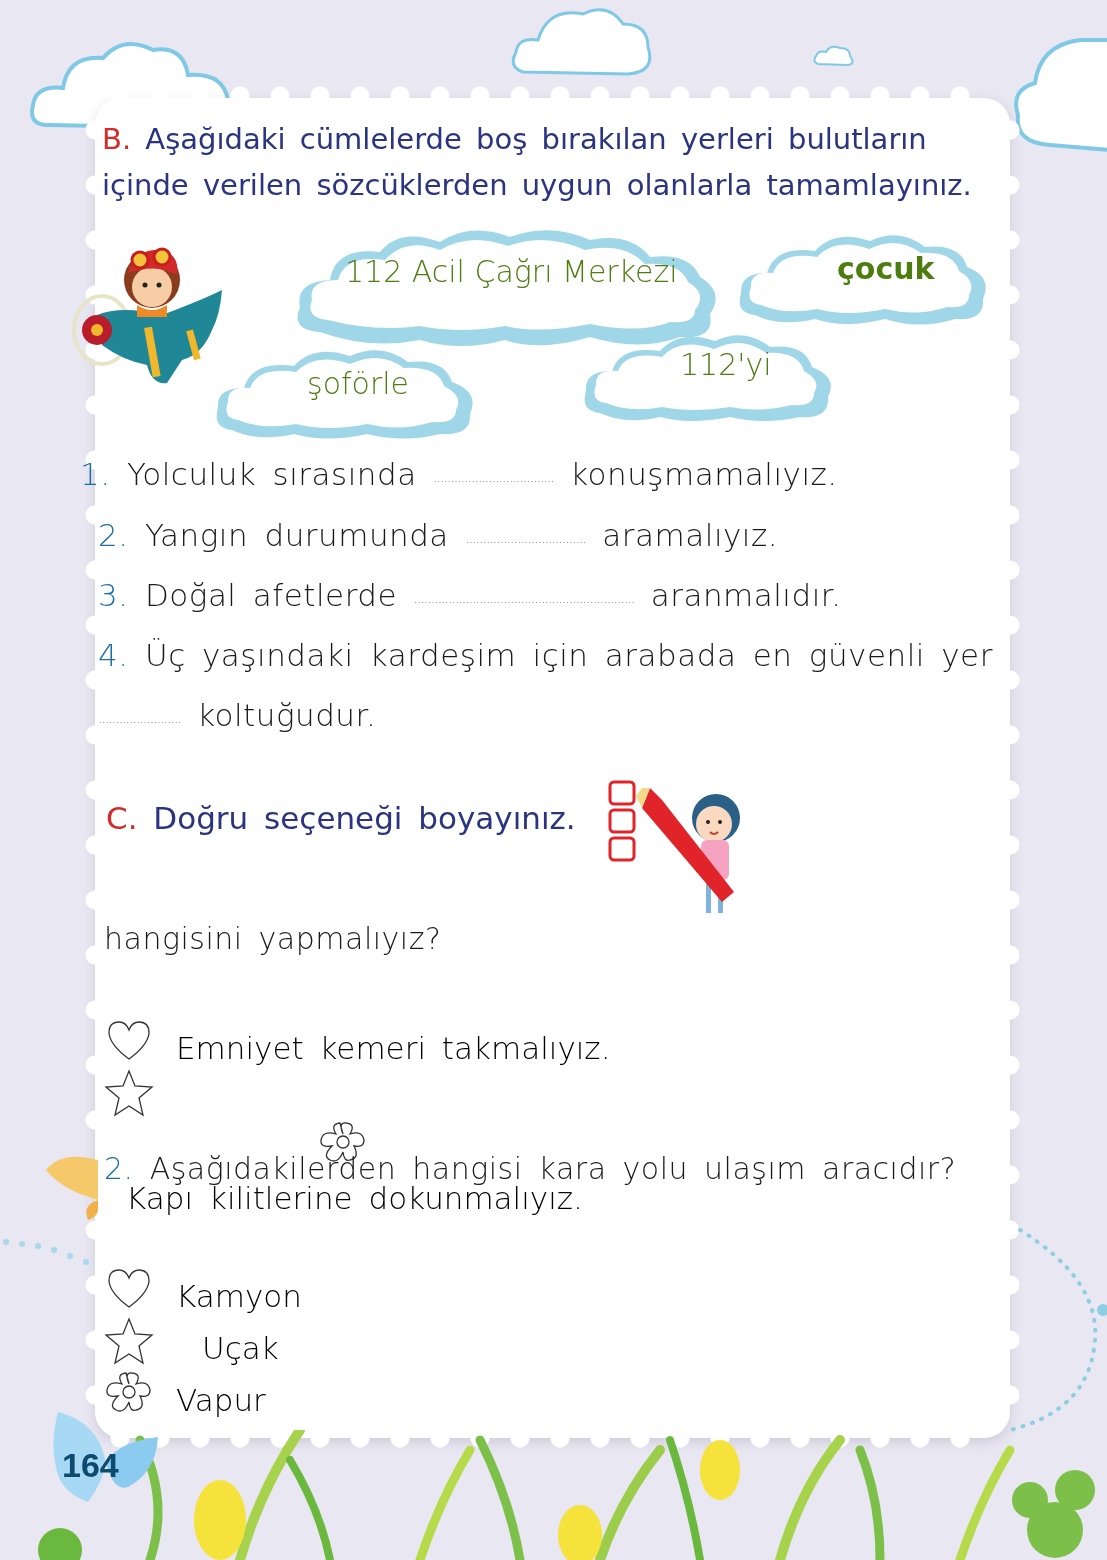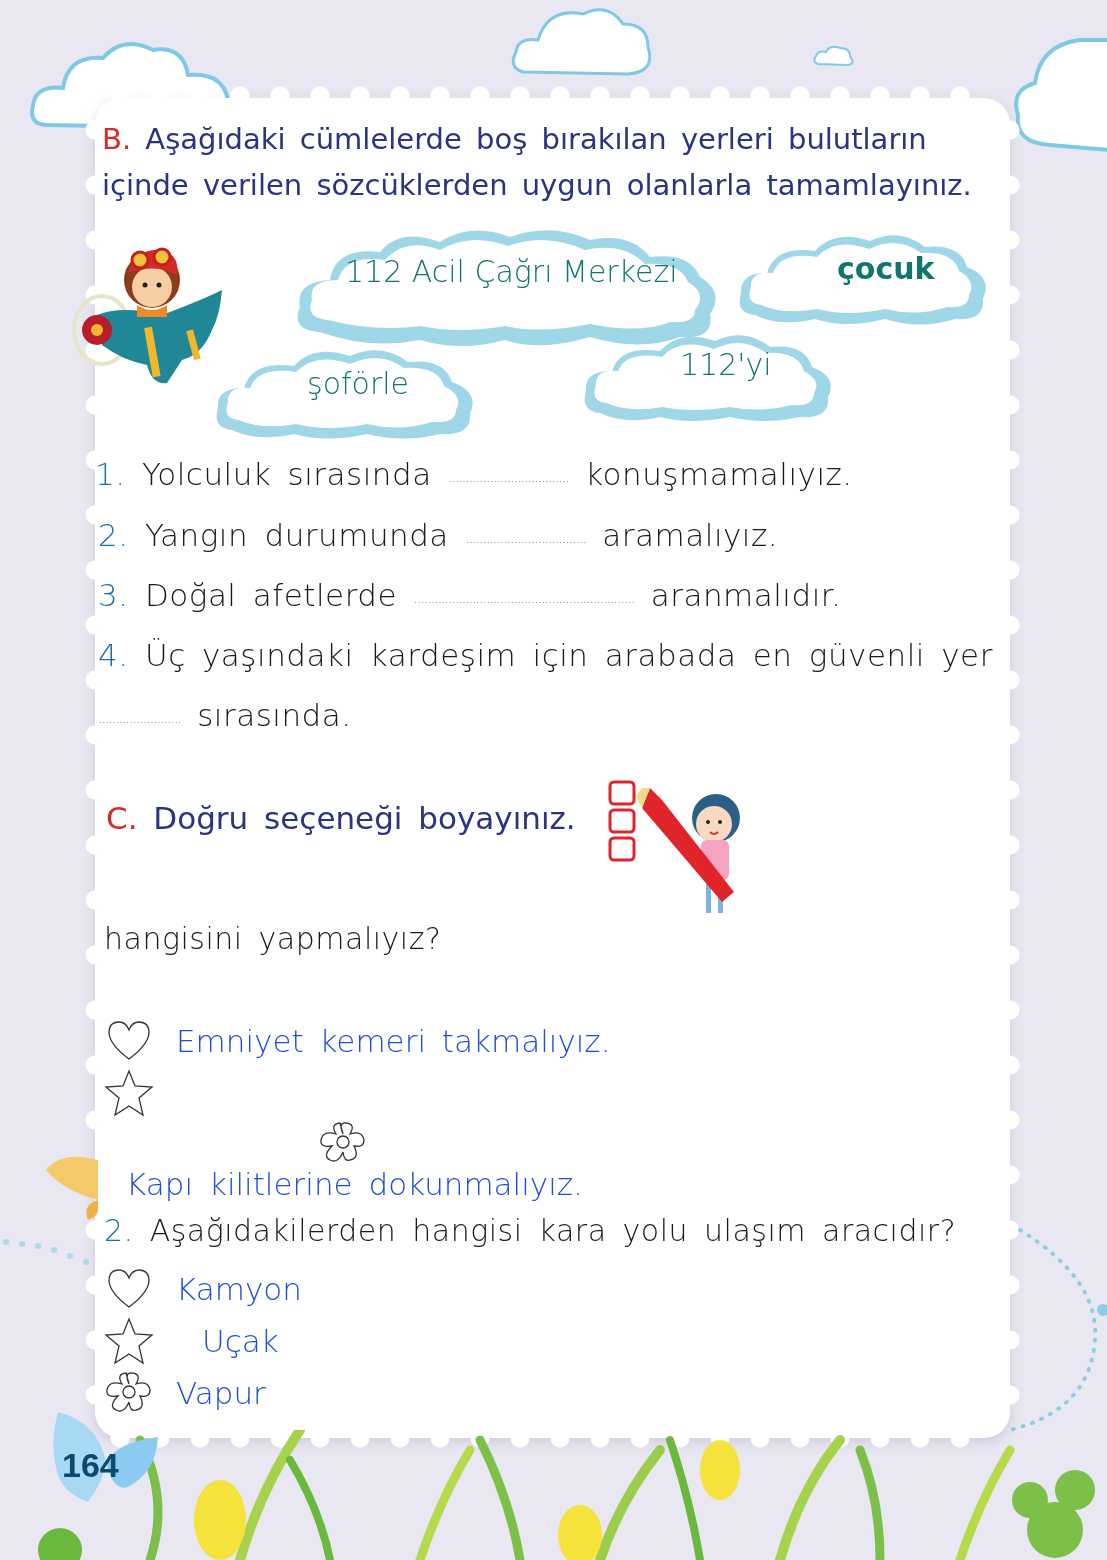--- a/index.html
+++ b/index.html
@@ -43,31 +43,31 @@
   }
   .title-text { color:#2b3480; font-size:29px; font-weight:400; }
   .red { color:#d42a2a; }
   .blue-num { color:#1c6fa8; }
 
   .section-b-title { position:absolute; left:102px; top:116px; width:905px; line-height:46px; font-size:29px; word-spacing:5px; }
 
   
   .wcloud { position:absolute; }
   .wcloud svg { position:absolute; left:0; top:0; }
-  .wcloud .word { position:absolute; font-size:30px; color:#0f766e; font-weight:300; white-space:nowrap; }
+  .wcloud .word { position:absolute; font-size:30px; color:#4d7c0f; font-weight:300; white-space:nowrap; }
 
   .line { position:absolute; font-size:31px; color:#1a1a1a; white-space:nowrap; word-spacing:6px; }
   .dots { letter-spacing:-1px; font-size:14px; vertical-align:middle; color:#333; }
 
   .section-c-title { position:absolute; left:106px; top:800px; font-size:31px; white-space:nowrap; word-spacing:6px; }
 
   .question { position:absolute; left:104px; font-size:30px; color:#1a1a1a; line-height:46px; word-spacing:6px; }
   .option { position:absolute; left:104px; height:50px; display:flex; align-items:center; }
   .option .shape { width:50px; height:50px; display:flex; align-items:center; justify-content:center; }
-  .option .opt-text { margin-left:22px; font-size:31px; color:#1d4ed8; white-space:nowrap; word-spacing:6px; font-weight:300; }
+  .option .opt-text { margin-left:22px; font-size:31px; color:#000000; white-space:nowrap; word-spacing:6px; font-weight:300;margin-top:14px; }
 
   .page-badge { position:absolute; left:48px; top:1412px; width:115px; height:100px; }
   .page-num { position:absolute; left:62px; top:1446px; font-size:34px; font-weight:bold; color:#0c4a6e; font-family:"Liberation Sans", sans-serif; }
 
   .grass { position:absolute; left:0; top:1430px; width:1107px; height:130px; }
 </style>
 </head>
 <body>
 
 <svg class="bgcloud" style="left:28px;top:30px" width="220" height="110" viewBox="0 0 220 110">
@@ -133,21 +133,21 @@
   <span class="word" style="left:95px;top:28px;">şoförle</span>
 </div>
 <div class="wcloud" style="left:580px;top:325px;width:260px;height:100px;">
   <svg width="260" height="100" viewBox="0 0 260 100">
     <path d="M20 88 Q0 86 6 66 Q4 46 32 46 Q40 20 80 26 Q100 4 135 16 Q165 2 190 22 Q225 18 232 42 Q258 52 248 72 Q250 94 220 92 Q185 100 150 92 Q110 100 80 92 Q45 100 20 88 Z" fill="#9fd6e8"></path>
     <path d="M26 78 Q10 76 16 60 Q15 44 38 46 Q46 26 82 32 Q100 12 134 24 Q162 10 186 28 Q218 26 224 46 Q242 56 234 68 Q234 82 212 80 Q182 88 150 82 Q112 88 82 82 Q50 88 26 78 Z" fill="#fff"></path>
   </svg>
   <span class="word" style="left:100px;top:22px;">112'yi</span>
 </div>
 
-<div class="line hand" style="left:95px;top:456px;">
+<div class="line hand" style="left:80px;top:456px;">
   <span class="blue-num">1.</span>
   <span>Yolculuk sırasında</span>
   <span class="dots">...................................</span>
   <span>konuşmamalıyız.</span>
 </div>
 <div class="line hand" style="left:98px;top:517px;">
   <span class="blue-num">2.</span>
   <span>Yangın durumunda</span>
   <span class="dots">...................................</span>
   <span>aramalıyız.</span>
@@ -157,21 +157,21 @@
   <span>Doğal afetlerde</span>
   <span class="dots">................................................................</span>
   <span>aranmalıdır.</span>
 </div>
 <div class="line hand" style="left:98px;top:637px;text-align:center;">
   <span class="blue-num">4.</span>
   <span>Üç yaşındaki kardeşim için arabada en güvenli yer</span>
 </div>
 <div class="line hand" style="left:98px;top:697px;">
   <span class="dots">........................</span>
-  <span>sırasında.</span>
+  <span>koltuğudur.</span>
 </div>
 
 <div class="section-c-title title-text">
   <span class="red">C.</span>
   <span>Doğru seçeneği boyayınız.</span>
 </div>
 
 <svg class="abs" style="left:606px;top:778px" width="140" height="140" viewBox="0 0 140 140">
   <rect x="4" y="4" width="24" height="22" rx="4" fill="none" stroke="#e0242a" stroke-width="3"></rect>
   <rect x="4" y="32" width="24" height="22" rx="4" fill="none" stroke="#e0242a" stroke-width="3"></rect>
@@ -210,21 +210,21 @@
 <div class="option" style="top:1120px;flex-direction:column;">
   <span class="shape">
     <svg width="50" height="46" viewBox="0 0 50 46">
         <path d="M25 14 Q20 2 28 3 Q38 4 32 14 Q44 10 46 20 Q46 28 36 26 Q42 38 32 40 Q26 42 25 32 Q20 44 12 40 Q4 36 14 26 Q2 28 3 20 Q5 10 18 14 Q12 4 22 3 Z" fill="none" stroke="#333" stroke-width="1.3"></path>
         <circle cx="25" cy="22" r="6" fill="none" stroke="#333" stroke-width="1.3"></circle>
       </svg>
   </span>
   <span class="opt-text">Kapı kilitlerine dokunmalıyız.</span>
 </div>
 
-<div class="question hand" style="top:1208px;">
+<div class="question hand" style="top:1146px;">
   <div><span class="blue-num">2.</span> <span>Aşağıdakilerden hangisi kara yolu ulaşım aracıdır?</span></div>
 </div>
 
 <div class="option" style="top:1264px;">
   <span class="shape">
     <svg width="46" height="44" viewBox="0 0 46 44">
         <path d="M23 40 Q4 26 3 14 Q3 3 13 3 Q20 3 23 11 Q26 3 33 3 Q43 3 43 14 Q42 26 23 40 Z" fill="none" stroke="#333" stroke-width="1.3"></path>
       </svg>
   </span>
   <span class="opt-text">Kamyon</span>

